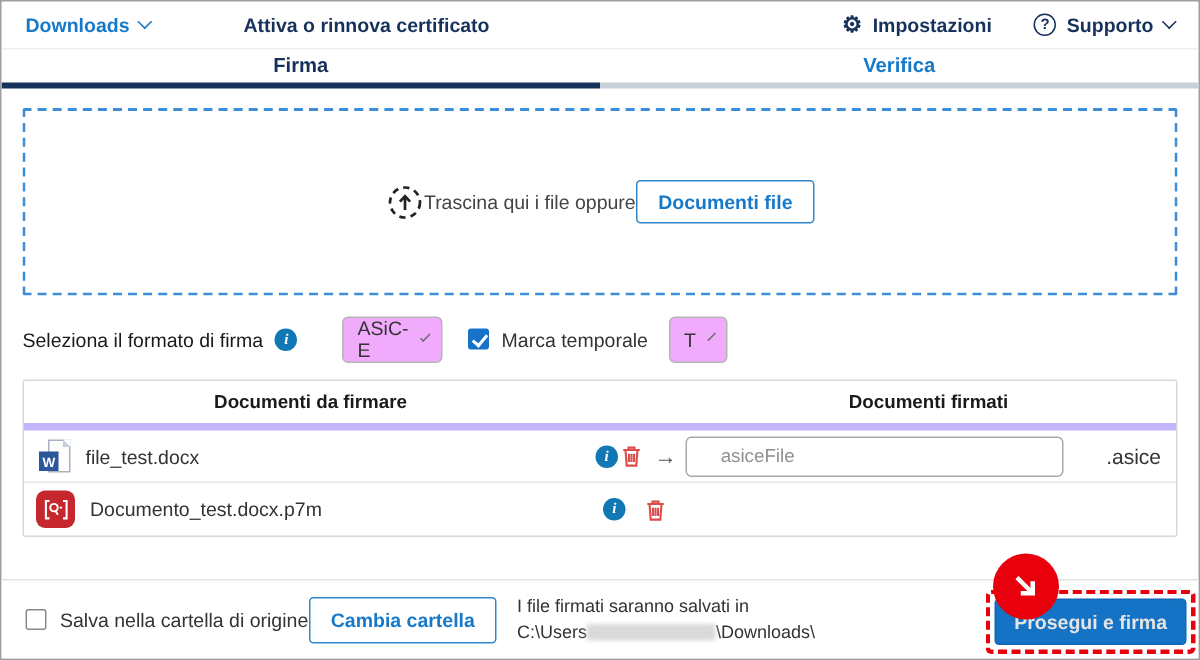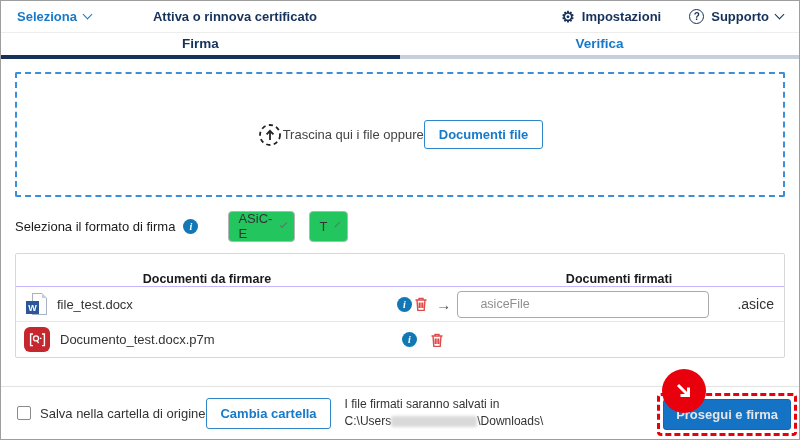--- a/index.html
+++ b/index.html
@@ -37,33 +37,33 @@
                  font-family:"Liberation Sans", sans-serif; }
   
   .format-row { display:flex; align-items:center; margin-top:13px; height:32px; }
   .format-label { font-size:13px; font-weight:400; color:#1a1a1a; }
   .info-badge { width:15px; height:15px; border-radius:50%; background:#1178b5; color:#fff;
                 display:inline-flex; align-items:center; justify-content:center;
                 font-size:10px; font-weight:700; font-family:"Liberation Serif", serif; font-style:italic;
                 margin-left:8px; cursor:pointer; flex:0 0 auto; }
   .select-box { display:flex; align-items:center; justify-content:space-between; gap:10px;
                 border:1px solid #b5b5b5; border-radius:4px; padding:0 9px; height:31px;
-                font-size:13px; color:#333; cursor:pointer; background:#22c55e; }
+                font-size:13px; color:#333; cursor:pointer; background:#f0abfc; }
   .sel-format { width:67px; margin-left:30px; }
   .sel-tsa { width:39px; margin-left:14px; }
   .checkbox { width:14px; height:14px; border-radius:2px; cursor:pointer; flex:0 0 auto; }
   .checkbox.checked { background:#1673c8; border:1px solid #1673c8; position:relative; }
   .checkbox.checked::after { content:""; position:absolute; left:4px; top:1px; width:4px; height:8px;
                              border-right:2px solid #fff; border-bottom:2px solid #fff; transform:rotate(40deg); }
   .checkbox.unchecked { background:#fff; border:1px solid #8a8a8a; }
   .cb-label { font-size:13px; color:#333; margin-left:8px; cursor:default; }
   .ts-group { display:flex; align-items:center; margin-left:17px; }
   
   .doc-table { margin-top:11px; border:1px solid #d8d8d8; border-radius:2px; }
-  .thead { display:flex; align-items:flex-end; height:33px; border-bottom:1px solid #c4b5fd; }
+  .thead { display:flex; align-items:center; height:33px; border-bottom:5px solid #c4b5fd; }
   .th { font-size:12.5px; font-weight:700; color:#1a1a1a; }
   .th-left { flex:0 0 382px; text-align:center; }
   .th-right { flex:1; text-align:center; padding-left:56px; }
   .doc-row { display:flex; align-items:center; height:35px; padding:0 10px 0 8px; }
   .doc-row.sep { border-bottom:1px solid #e6e6e6; }
   .file-cell { display:flex; align-items:center; gap:10px; flex:0 0 372px; }
   .filename { font-size:13px; color:#333; }
   .icon-btn { width:27px; display:flex; justify-content:center; cursor:pointer; }
   .arrow-cell { width:44px; text-align:center; font-size:15px; color:#555; }
   .output-cell { flex:1; display:flex; align-items:center; }
@@ -97,21 +97,21 @@
                  font-size:13px; padding:7px 12px; border-radius:3px; cursor:pointer;
                  font-family:"Liberation Sans", sans-serif; }
 </style>
 </head>
 <body>
 
 <div class="window">
 
   <div class="topbar">
     <div class="menu-link">
-      <span>Seleziona</span>
+      <span>Downloads</span>
       <span class="chev"></span>
     </div>
     <div class="attiva">Attiva o rinnova certificato</div>
     <div class="topbar-right">
       <div class="topbar-action">
         <span class="gear">⚙</span>
         <span>Impostazioni</span>
       </div>
       <div class="topbar-action">
         <span class="qmark">?</span>
@@ -137,20 +137,24 @@
       <div class="drop-text">Trascina qui i file oppure</div>
       <button class="btn-outline">Documenti file</button>
     </div>
 
     <div class="format-row">
       <span class="format-label">Seleziona il formato di firma</span>
       <span class="info-badge">i</span>
       <div class="select-box sel-format">
         <span>ASiC-E</span>
         <span class="chev gray"></span>
+      </div>
+      <div class="ts-group">
+        <span class="checkbox checked"></span>
+        <span class="cb-label">Marca temporale</span>
       </div>
       <div class="select-box sel-tsa">
         <span>T</span>
         <span class="chev gray"></span>
       </div>
     </div>
 
     <div class="doc-table">
       <div class="thead">
         <div class="th th-left">Documenti da firmare</div>

